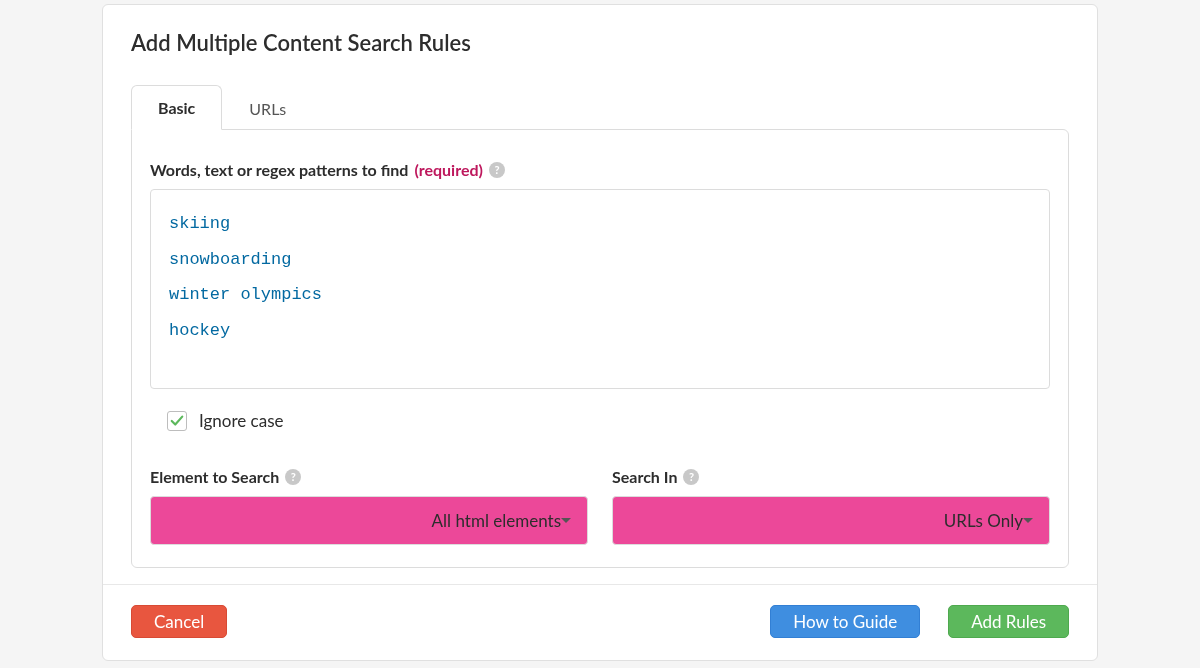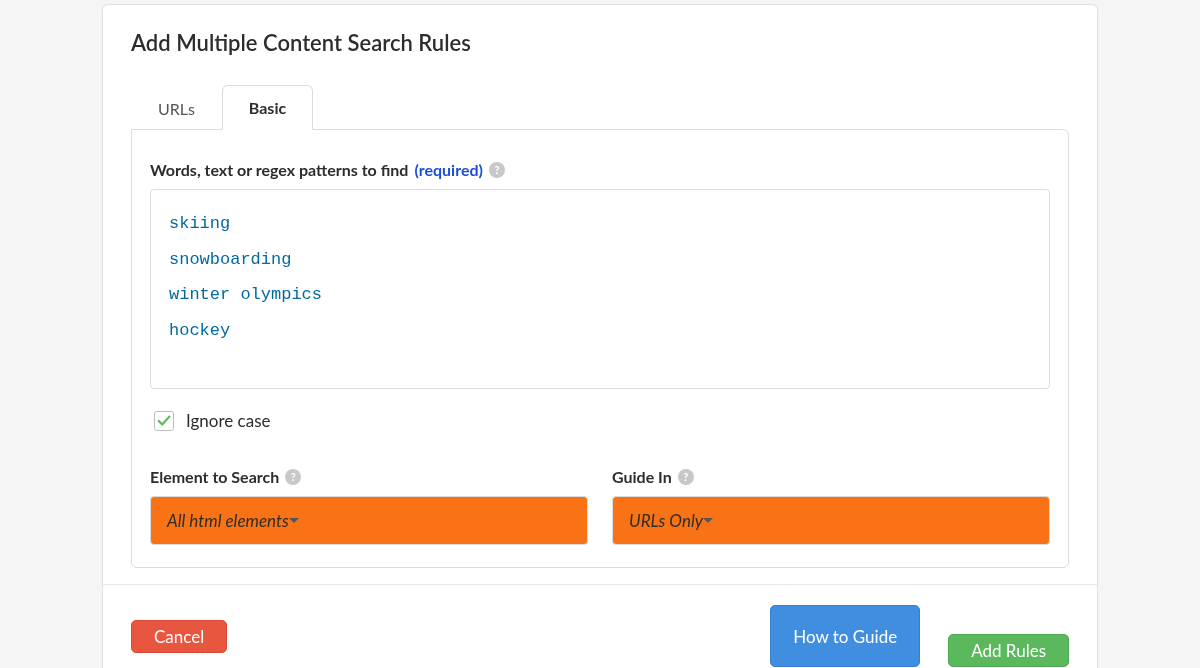--- a/index.html
+++ b/index.html
@@ -60,21 +60,21 @@
   .field-label {
     font-size: 16px;
     font-weight: 700;
     color: #2d2d2d;
     margin-bottom: 10px;
     display: flex;
     align-items: center;
     gap: 6px;
   }
   .required {
-    color: #1d4ed8;
+    color: #be185d;
     font-weight: 700;
   }
   .help-badge {
     display: inline-flex;
     align-items: center;
     justify-content: center;
     width: 16px;
     height: 16px;
     border-radius: 50%;
     background: #c8c8c8;
@@ -94,21 +94,21 @@
     font-family: Liberation Mono, monospace;
     color: #0369a1;
     resize: none;
     line-height: 2.1;
     outline: none;
   }
   .checkbox-row {
     display: flex;
     align-items: center;
     gap: 12px;
-    margin: 18px 0 18px 4px;
+    margin: 18px 0 18px 17px;
   }
   .checkbox {
     width: 20px;
     height: 20px;
     border: 1px solid #bdbdbd;
     border-radius: 3px;
     display: flex;
     align-items: center;
     justify-content: center;
     cursor: pointer;
@@ -133,24 +133,23 @@
     flex-direction: column;
   }
   .select {
     border: 1px solid #dcdcdc;
     border-radius: 4px;
     padding: 13px 16px;
     font-size: 17px;
     color: #2d2d2d;
     display: flex;
     align-items: center;
-    justify-content: flex-start;
-    cursor: pointer;
-    background: #f97316;
-    font-style: italic;
+    justify-content: flex-end;
+    cursor: pointer;
+    background: #ec4899;
   }
   .caret {
     width: 0;
     height: 0;
     border-left: 5px solid transparent;
     border-right: 5px solid transparent;
     border-top: 5px solid #555;
   }
   .modal-footer {
     border-top: 1px solid #e8e8e8;
@@ -176,35 +175,34 @@
     background: #e8563f;
     border-color: #d84a34;
   }
   .btn-primary {
     background: #3f8ee0;
     border-color: #327fd4;
   }
   .btn-success {
     background: #5cb85c;
     border-color: #4ea94e;
-    margin-top: 29px;
   }
 </style>
 </head>
 <body>
 
 <div class="modal">
 
   <div class="modal-header">
     <div class="modal-title">Add Multiple Content Search Rules</div>
   </div>
 
   <div class="tab-row">
+    <div class="tab active">Basic</div>
     <div class="tab">URLs</div>
-    <div class="tab active">Basic</div>
   </div>
 
   <div class="panel">
 
     <div class="field-label">
       <span>Words, text or regex patterns to find </span>
       <span class="required">(required)</span>
       <span class="help-badge">?</span>
     </div>
 
@@ -228,21 +226,21 @@
           <span>Element to Search</span>
           <span class="help-badge">?</span>
         </div>
         <div class="select">
           <span>All html elements</span>
           <span class="caret"></span>
         </div>
       </div>
       <div class="col">
         <div class="field-label">
-          <span>Guide In</span>
+          <span>Search In</span>
           <span class="help-badge">?</span>
         </div>
         <div class="select">
           <span>URLs Only</span>
           <span class="caret"></span>
         </div>
       </div>
     </div>
 
   </div>

